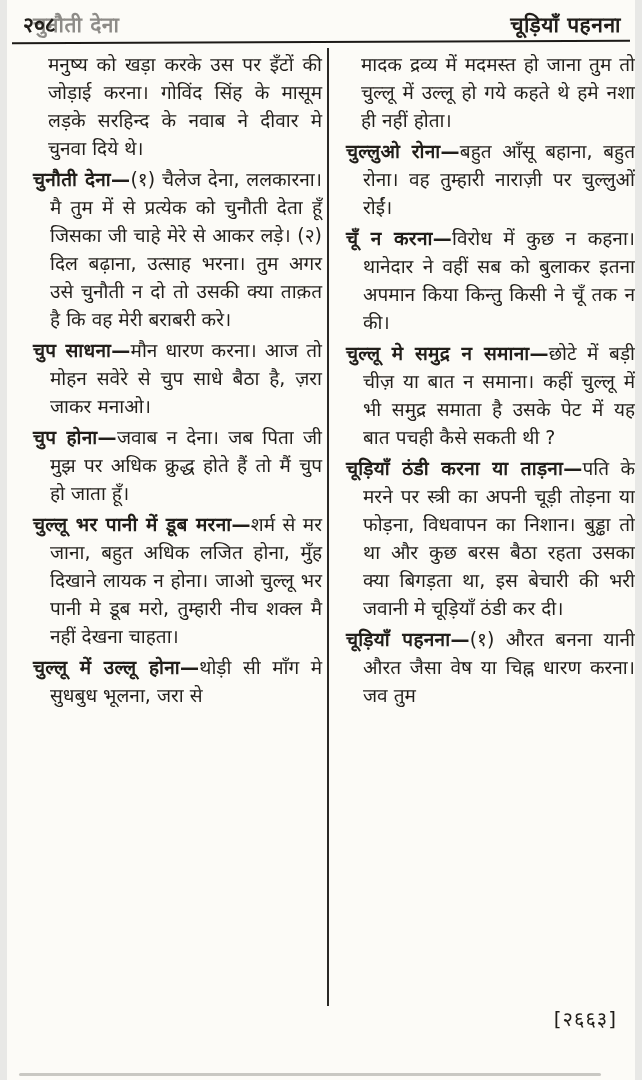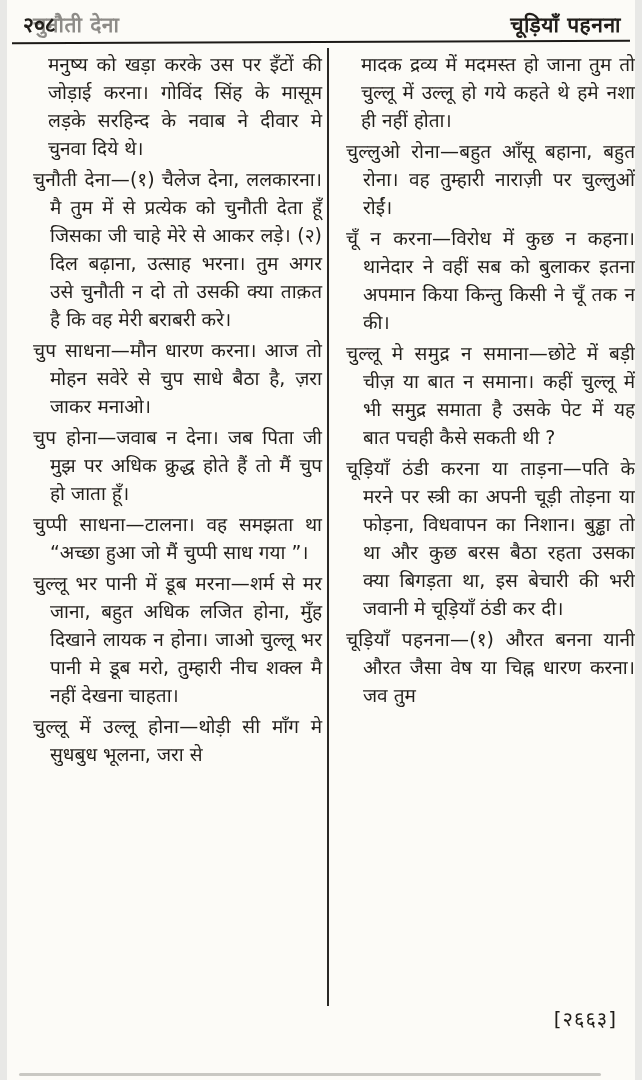--- a/index.html
+++ b/index.html
@@ -52,21 +52,21 @@
   .col.left{width:300px;margin-left:26px;}
   .col.right{width:300px;margin-left:24px;}
   .divider{
     position:absolute;top:48px;left:320px;
     width:2px;height:958px;
     background:#2b2926;
   }
   .col p{margin:0 0 3px 0;}
   p.entry{padding-left:17px;text-indent:-17px;}
   p.continuation{padding-left:15px;text-indent:0;}
-  .headword{font-weight:400;letter-spacing:.3px;}
+  .headword{font-weight:700;letter-spacing:.3px;}
   
   .catch{
     position:absolute;right:18px;bottom:48px;
     font-size:20px;letter-spacing:1px;
   }
   .scan-edge{
     position:absolute;left:12px;right:34px;bottom:4px;
     height:3px;background:#c9c8c3;border-radius:2px;
   }
 </style>
@@ -82,21 +82,20 @@
   </header>
 
   <div class="rule"></div>
 
   <main class="columns">
     <section class="col left" id="col-left">
         <p class="continuation">मनुष्य को खड़ा करके उस पर इँटों की जोड़ाई करना। गोविंद सिंह के मासूम लड़के सरहिन्द के नवाब ने दीवार मे चुनवा दिये थे।</p>
         <p class="entry"><span class="headword">चुनौती देना</span><span class="headword">—</span><span>(१) चैलेज देना, ललकारना। मै तुम में से प्रत्येक को चुनौती देता हूँ जिसका जी चाहे मेरे से आकर लड़े। (२) दिल बढ़ाना, उत्साह भरना। तुम अगर उसे चुनौती न दो तो उसकी क्या ताक़त है कि वह मेरी बराबरी करे।</span></p>
         <p class="entry"><span class="headword">चुप साधना</span><span class="headword">—</span><span>मौन धारण करना। आज तो मोहन सवेरे से चुप साधे बैठा है, ज़रा जाकर मनाओ।</span></p>
         <p class="entry"><span class="headword">चुप होना</span><span class="headword">—</span><span>जवाब न देना। जब पिता जी मुझ पर अधिक क्रुद्ध होते हैं तो मैं चुप हो जाता हूँ।</span></p>
-        <p class="entry"><span class="headword">चुप्पी साधना</span><span class="headword">—</span><span>टालना। वह समझता था “अच्छा हुआ जो मैं चुप्पी साध गया ”।</span></p>
         <p class="entry"><span class="headword">चुल्लू भर पानी में डूब मरना</span><span class="headword">—</span><span>शर्म से मर जाना, बहुत अधिक लजित होना, मुँह दिखाने लायक न होना। जाओ चुल्लू भर पानी मे डूब मरो, तुम्हारी नीच शक्ल मै नहीं देखना चाहता।</span></p>
         <p class="entry"><span class="headword">चुल्लू में उल्लू होना</span><span class="headword">—</span><span>थोड़ी सी माँग मे सुधबुध भूलना, जरा से</span></p>
       </section>
     <section class="col right" id="col-right">
         <p class="continuation">मादक द्रव्य में मदमस्त हो जाना तुम तो चुल्लू में उल्लू हो गये कहते थे हमे नशा ही नहीं होता।</p>
         <p class="entry"><span class="headword">चुल्लुओ रोना</span><span class="headword">—</span><span>बहुत आँसू बहाना, बहुत रोना। वह तुम्हारी नाराज़ी पर चुल्लुओं रोईं।</span></p>
         <p class="entry"><span class="headword">चूँ न करना</span><span class="headword">—</span><span>विरोध में कुछ न कहना। थानेदार ने वहीं सब को बुलाकर इतना अपमान किया किन्तु किसी ने चूँ तक न की।</span></p>
         <p class="entry"><span class="headword">चुल्लू मे समुद्र न समाना</span><span class="headword">—</span><span>छोटे में बड़ी चीज़ या बात न समाना। कहीं चुल्लू में भी समुद्र समाता है उसके पेट में यह बात पचही कैसे सकती थी ?</span></p>
         <p class="entry"><span class="headword">चूड़ियाँ ठंडी करना या ताड़ना</span><span class="headword">—</span><span>पति के मरने पर स्त्री का अपनी चूड़ी तोड़ना या फोड़ना, विधवापन का निशान। बुड्ढा तो था और कुछ बरस बैठा रहता उसका क्या बिगड़ता था, इस बेचारी की भरी जवानी मे चूड़ियाँ ठंडी कर दी।</span></p>
         <p class="entry"><span class="headword">चूड़ियाँ पहनना</span><span class="headword">—</span><span>(१) औरत बनना यानी औरत जैसा वेष या चिह्न धारण करना। जव तुम</span></p>

